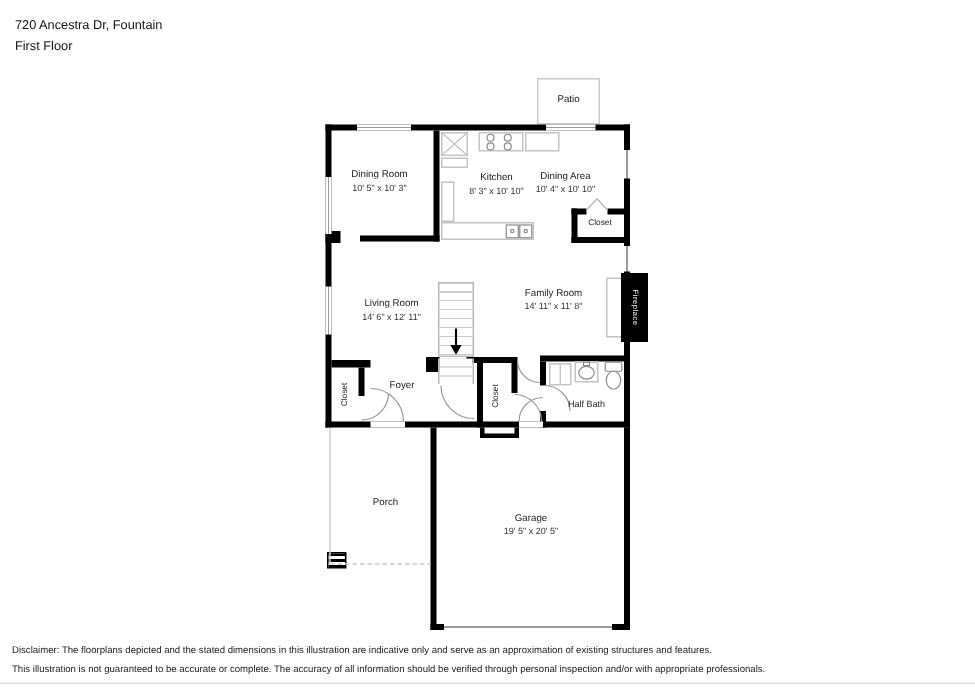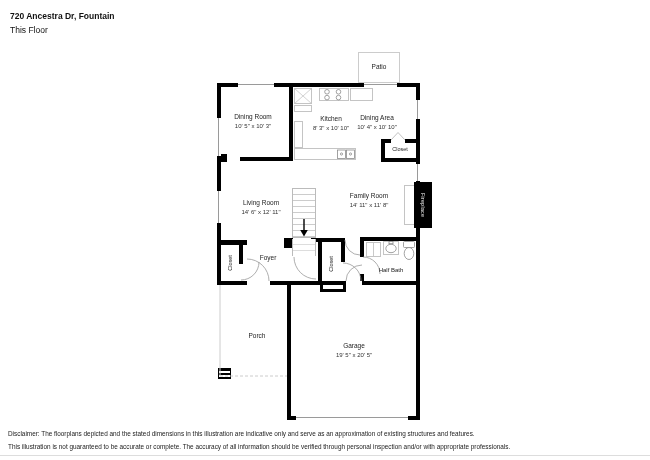--- a/index.html
+++ b/index.html
@@ -35,22 +35,22 @@
   .hdr{position:absolute;left:10px;color:#111;font-size:8.5px;white-space:nowrap;}
   .disc{position:absolute;left:8px;color:#222;font-size:6.4px;white-space:nowrap;}
   .svg-layer{position:absolute;left:0;top:0;width:650px;height:460px;pointer-events:none;}
   .footrule{position:absolute;left:0;top:455px;width:650px;height:1px;background:#ddd;}
 </style>
 </head>
 <body>
 
 <div class="stage">
 
-  <div class="hdr" style="top:11px;font-weight:bold;">720 Ancestra Dr, Fountain</div>
-  <div class="hdr" style="top:25px;">This Floor</div>
+  <div class="hdr" style="top:11px;">720 Ancestra Dr, Fountain</div>
+  <div class="hdr" style="top:25px;">First Floor</div>
 
   <div class="gbox patio-box" style="left:358px;top:52px;width:42px;height:31px;"></div>
 
   <div class="w" style="left:217px;top:83px;width:203px;height:4px;"></div>
   <div class="w" style="left:217px;top:83px;width:4px;height:202px;"></div>
   <div class="w" style="left:416px;top:83px;width:4px;height:202px;"></div>
   <div class="w" style="left:217px;top:281px;width:203px;height:4px;"></div>
 
   <div class="w" style="left:287px;top:285px;width:4px;height:135px;"></div>
   <div class="w" style="left:416px;top:285px;width:4px;height:135px;"></div>

